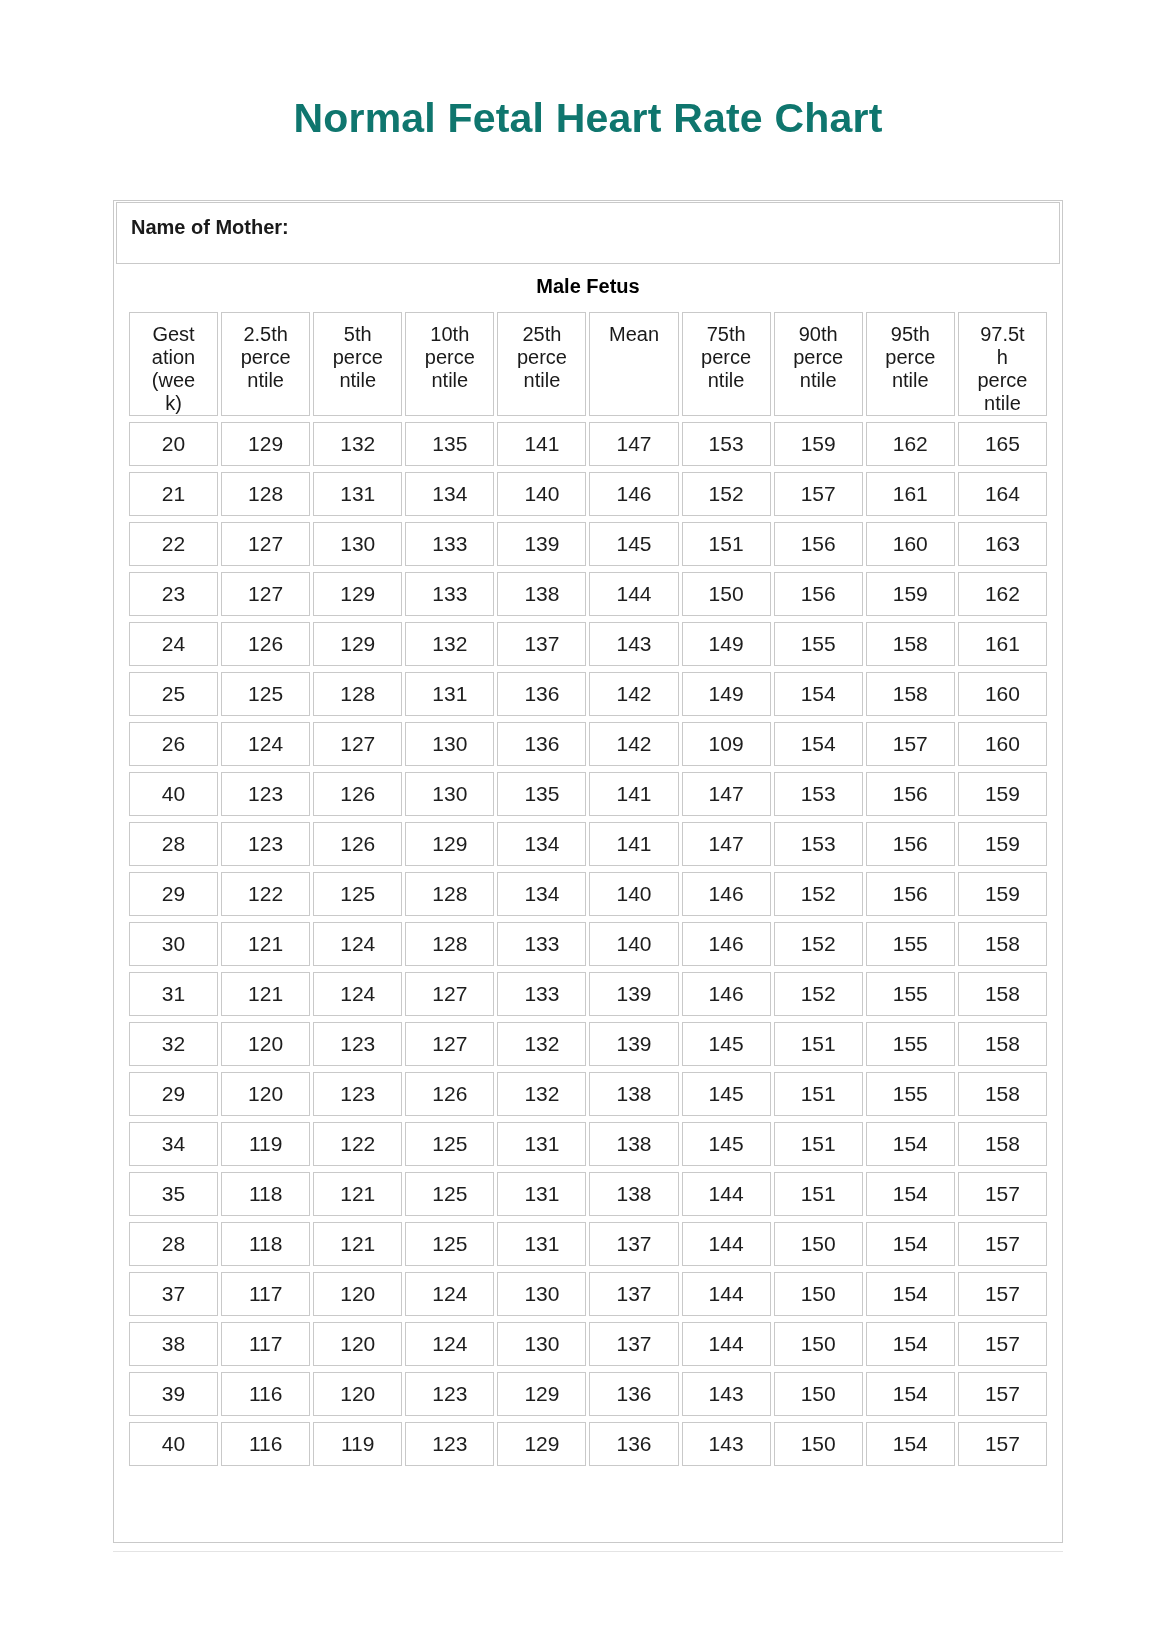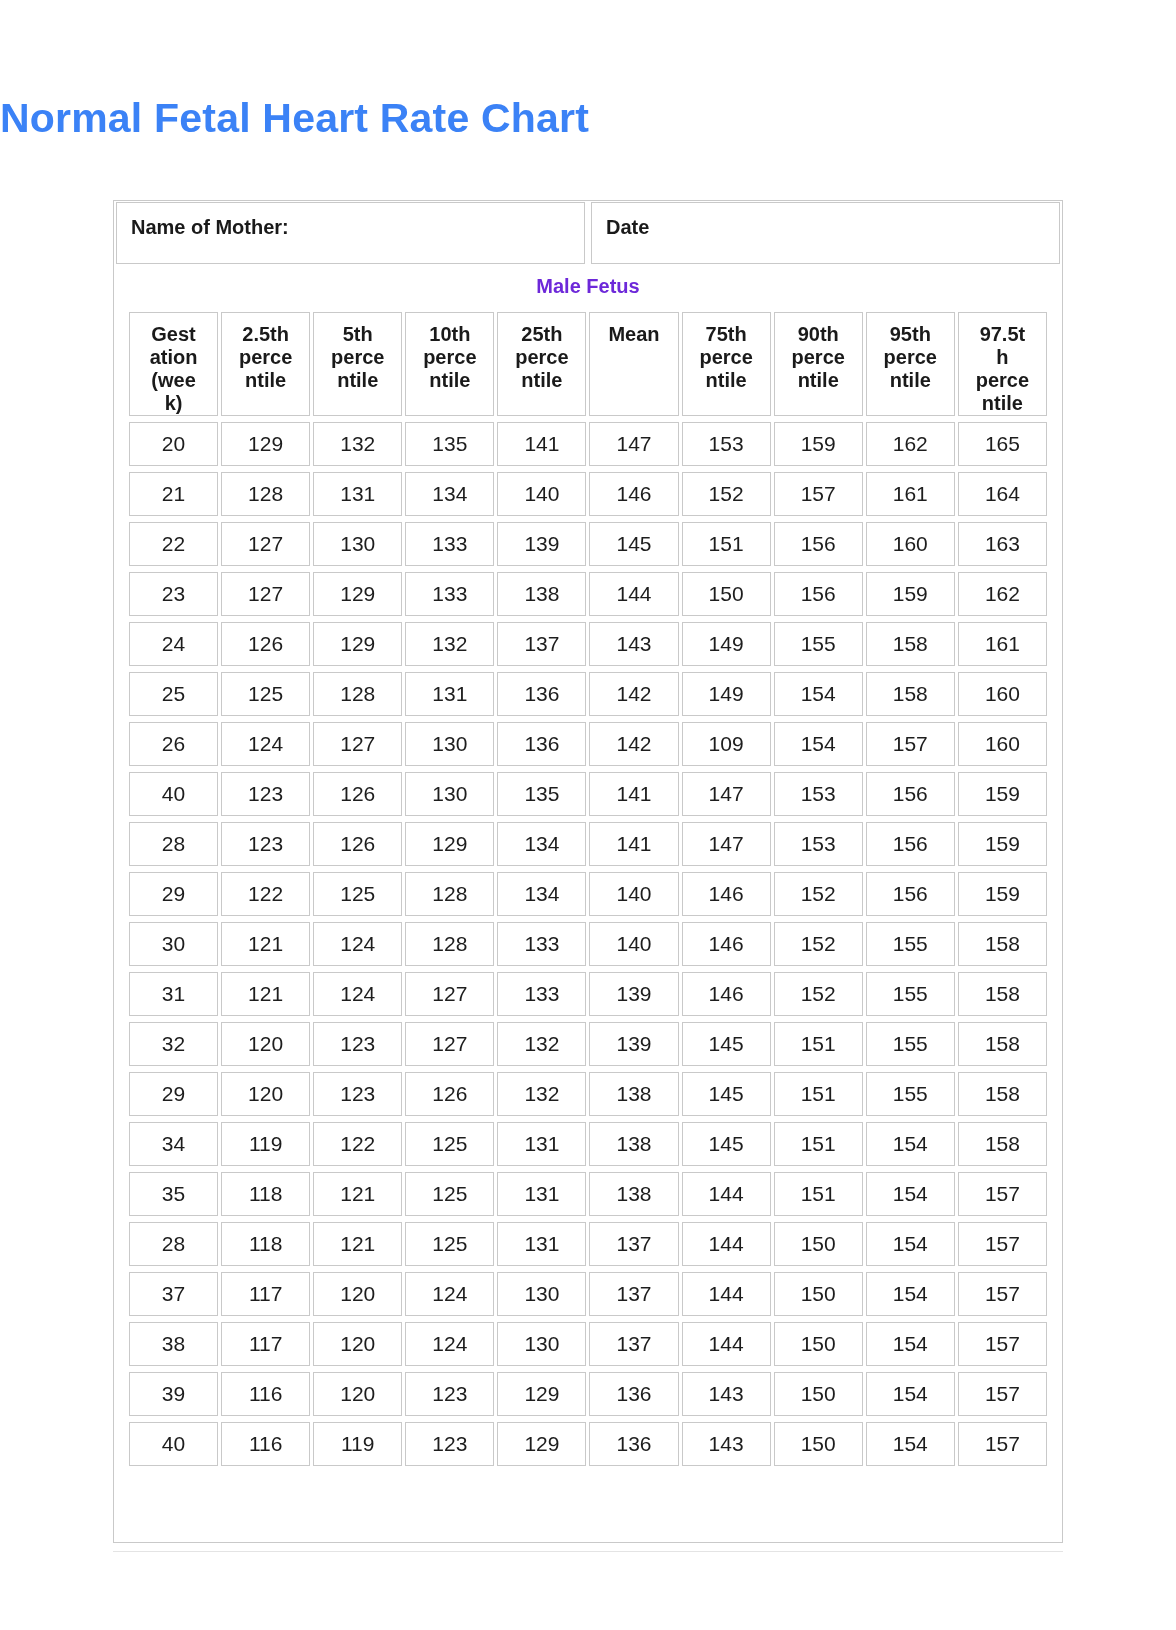--- a/index.html
+++ b/index.html
@@ -3,22 +3,23 @@
 <meta charset="utf-8">
 <style>
   html,body{margin:0;padding:0;background:#ffffff;}
   body{
     width:1176px;height:1630px;position:relative;overflow:hidden;
     font-family:"Liberation Sans","DejaVu Sans",sans-serif;
     -webkit-font-smoothing:antialiased;
   }
   .page-title{
     margin:94px 0 0 0;
+    text-align:center;
     font-size:41px;line-height:48px;font-weight:bold;
-    color:#3b82f6;letter-spacing:0.2px;
+    color:#0f766e;letter-spacing:0.2px;
   }
   .sheet{
     width:948px;height:1341px;
     margin:58px auto 0 auto;
     border:1px solid #c9c9c9;
     box-sizing:content-box;
     background:#ffffff;
   }
   .after-line{
     width:950px;margin:8px auto 0 auto;
@@ -32,33 +33,33 @@
     flex:1 1 0;
     border:1px solid #c9c9c9;
     height:62px;
     padding:12px 6px 0 14px;
     box-sizing:border-box;
     font-size:20px;line-height:24px;font-weight:bold;color:#1a1a1a;
     cursor:text;
   }
   .section-title{
     text-align:center;
-    font-size:20px;line-height:24px;font-weight:bold;color:#6d28d9;
+    font-size:20px;line-height:24px;font-weight:bold;color:#000000;
     padding:10px 0 8px 0;
   }
   .table-wrap{padding:0 12px;}
   table.data-table{
     width:100%;
     table-layout:fixed;
     border-collapse:separate;
     border-spacing:3px 6px;
   }
   table.data-table th{
     border:1px solid #c9c9c9;
-    font-size:20px;line-height:23px;font-weight:bold;color:#1a1a1a;
+    font-size:20px;line-height:23px;font-weight:normal;color:#1a1a1a;
     text-align:center;vertical-align:top;
     white-space:pre-line;
     height:95px;box-sizing:border-box;
     padding:10px 1px 0 1px;
     overflow:hidden;
   }
   table.data-table td{
     border:1px solid #c9c9c9;
     height:42px;
     font-size:21px;color:#1d1d1d;
@@ -69,23 +70,20 @@
 </head>
 <body>
 
 <h1 class="page-title">Normal Fetal Heart Rate Chart</h1>
 
 <div class="sheet">
 
   <div class="info-row">
     <div class="info-cell">
       <span>Name of Mother:</span>
-    </div>
-    <div class="info-cell">
-      <span>Date</span>
     </div>
   </div>
 
   <div class="section-title">Male Fetus</div>
 
   <div class="table-wrap">
     <table class="data-table">
       <thead>
         <tr>
             <th>Gest

